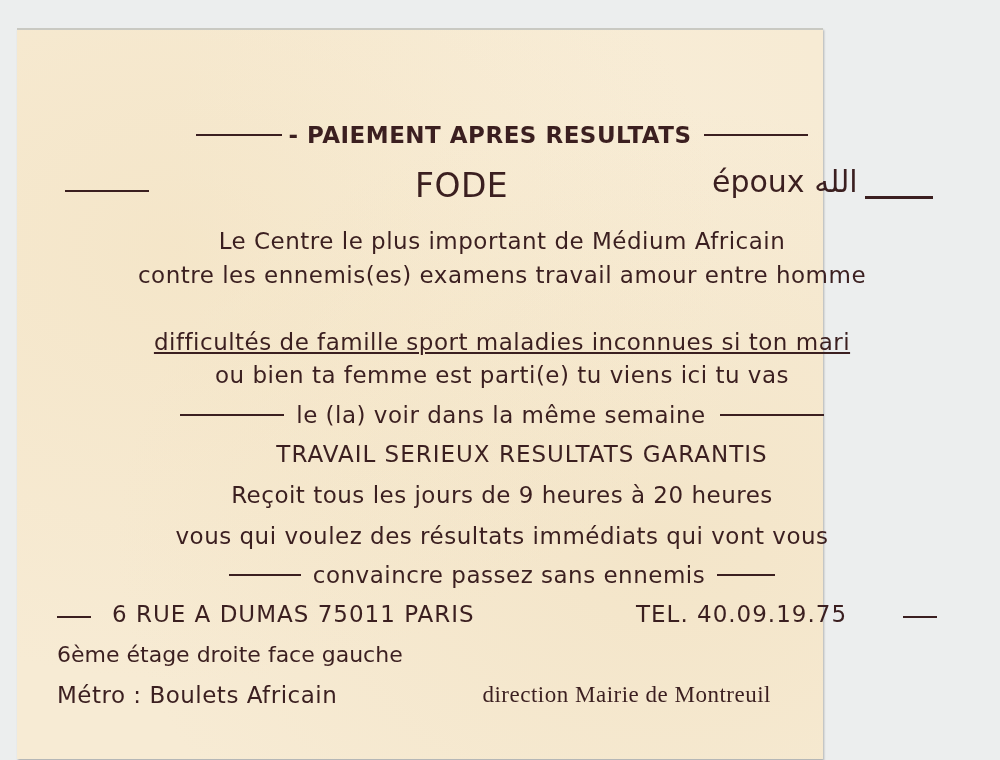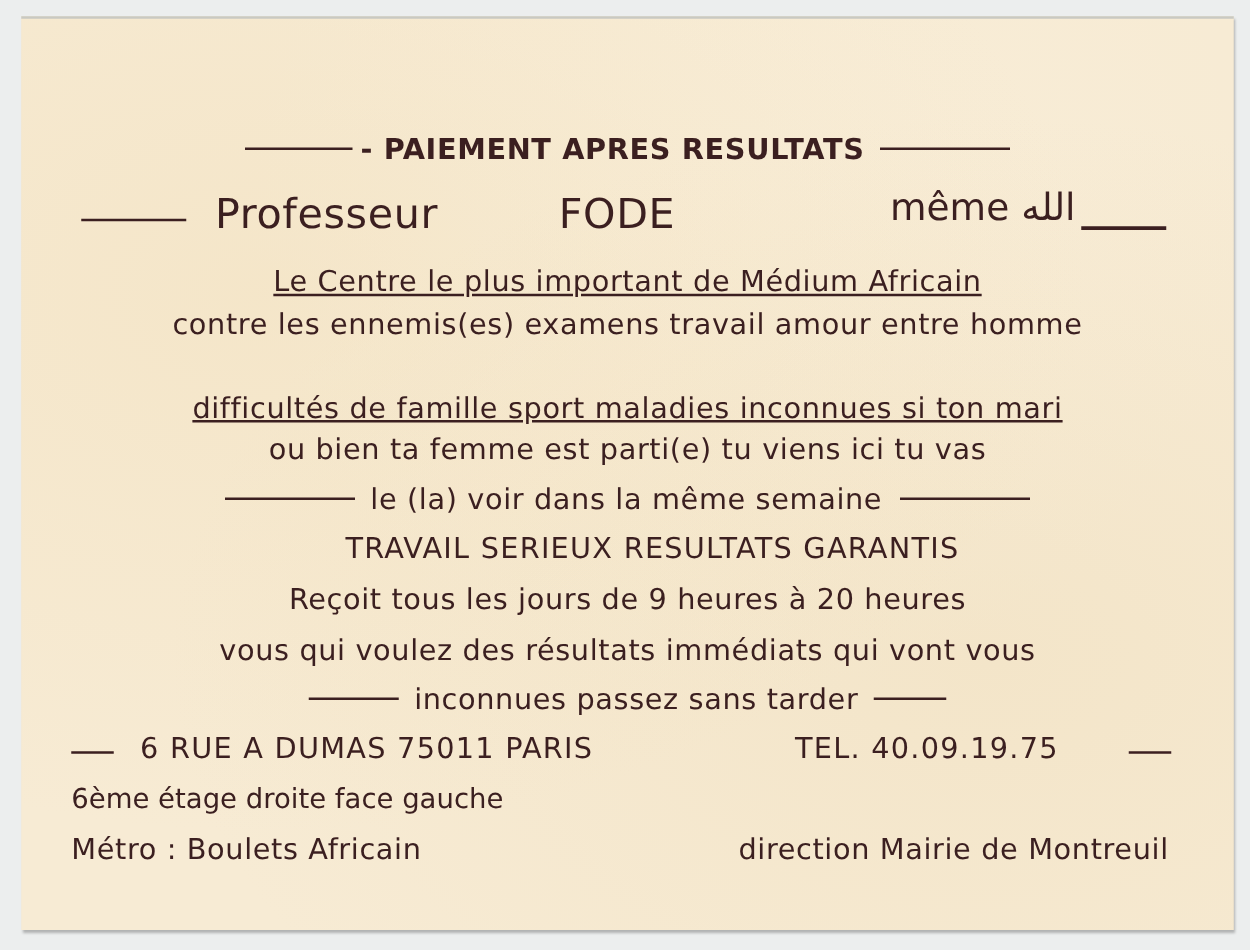--- a/index.html
+++ b/index.html
@@ -3,21 +3,21 @@
 <meta charset="utf-8">
 <style>
   html, body { margin:0; padding:0; }
   body {
     width:1000px; height:760px; overflow:hidden;
     background:#eceeee;
     position:relative;
     font-family:"DejaVu Sans", sans-serif;
   }
   .card {
-    position:absolute; left:17px; top:13px; width:970px; height:729px;
+    position:absolute; left:17px; top:28px; width:806px; height:729px;
     background:#f7ebd4;
     background-image:
       radial-gradient(ellipse at 20% 30%, rgba(240,220,180,0.35), transparent 60%),
       radial-gradient(ellipse at 80% 70%, rgba(235,215,175,0.3), transparent 60%),
       radial-gradient(ellipse at 60% 20%, rgba(250,240,220,0.4), transparent 50%);
     border-top:2px solid #c9c9c2;
     box-shadow: 1px 2px 2px rgba(0,0,0,0.25);
     color:#3b1f20;
   }
   .line {
@@ -36,44 +36,43 @@
 </head>
 <body>
 
 <div class="card">
 
   <div class="line bold" style="top:92px; font-size:23px;">
     <span class="rule" style="width:86px; margin-right:6px;"></span><span>- PAIEMENT APRES RESULTATS</span><span class="rule" style="width:104px; margin-left:12px;"></span>
   </div>
 
   <span class="abs rule" style="left:48px; top:160px; width:84px;"></span>
-  <span class="abs big" style="left:155px; top:136px;">Professeur</span>
-  <span class="abs big" style="left:398px; top:136px;margin-left:32px;">FODE</span>
-  <span class="abs arabic" style="left:695px; top:134px;">الله même</span>
+  <span class="abs big" style="left:398px; top:136px;">FODE</span>
+  <span class="abs arabic" style="left:695px; top:134px;">الله époux</span>
   <span class="abs rule" style="left:848px; top:166px; width:68px; height:3px;"></span>
 
-  <div class="line" style="top:198px;text-decoration:underline;">Le Centre le plus important de Médium Africain</div>
+  <div class="line" style="top:198px;">Le Centre le plus important de Médium Africain</div>
   <div class="line" style="top:232px;">contre les ennemis(es) examens travail amour entre homme</div>
   <div class="line" style="top:299px;text-decoration:underline;">difficultés de famille sport maladies inconnues si ton mari</div>
   <div class="line" style="top:332px;">ou bien ta femme est parti(e) tu viens ici tu vas</div>
 
   <div class="line" style="top:372px;">
     <span class="rule" style="width:104px; margin-right:12px;"></span><span>le (la) voir dans la même semaine</span><span class="rule" style="width:104px; margin-left:14px;"></span>
   </div>
 
   <div class="line" style="top:411px; letter-spacing:1px;margin-left:20px;">TRAVAIL SERIEUX RESULTATS GARANTIS</div>
   <div class="line" style="top:452px;">Reçoit tous les jours de 9 heures à 20 heures</div>
   <div class="line" style="top:493px;">vous qui voulez des résultats immédiats qui vont vous</div>
 
   <div class="line" style="top:532px;">
-    <span class="rule" style="width:72px; margin-right:12px;"></span><span>inconnues passez sans tarder</span><span class="rule" style="width:58px; margin-left:12px;"></span>
+    <span class="rule" style="width:72px; margin-right:12px;"></span><span>convaincre passez sans ennemis</span><span class="rule" style="width:58px; margin-left:12px;"></span>
   </div>
 
   <span class="abs rule" style="left:40px; top:586px; width:34px;"></span>
   <span class="abs" style="left:95px; top:571px; font-size:23px; letter-spacing:1px;">6 RUE A DUMAS 75011 PARIS</span>
   <span class="abs" style="left:619px; top:571px; font-size:23px; letter-spacing:1px;">TEL. 40.09.19.75</span>
   <span class="abs rule" style="left:886px; top:586px; width:34px;"></span>
 
   <span class="abs" style="left:40px; top:612px; font-size:22px;">6ème étage droite face gauche</span>
 
   <span class="abs" style="left:40px; top:652px; font-size:23px; letter-spacing:0.5px;">Métro : Boulets Africain</span>
-  <span class="abs" style="right:52px; top:652px; font-size:23px; letter-spacing:0.5px;">direction Mairie de Montreuil</span>
+  <span class="abs" style="right:52px; top:652px; font-size:23px; letter-spacing:0.5px;font-family:Liberation Serif, serif;">direction Mairie de Montreuil</span>
 </div>
 
 </body></html>

